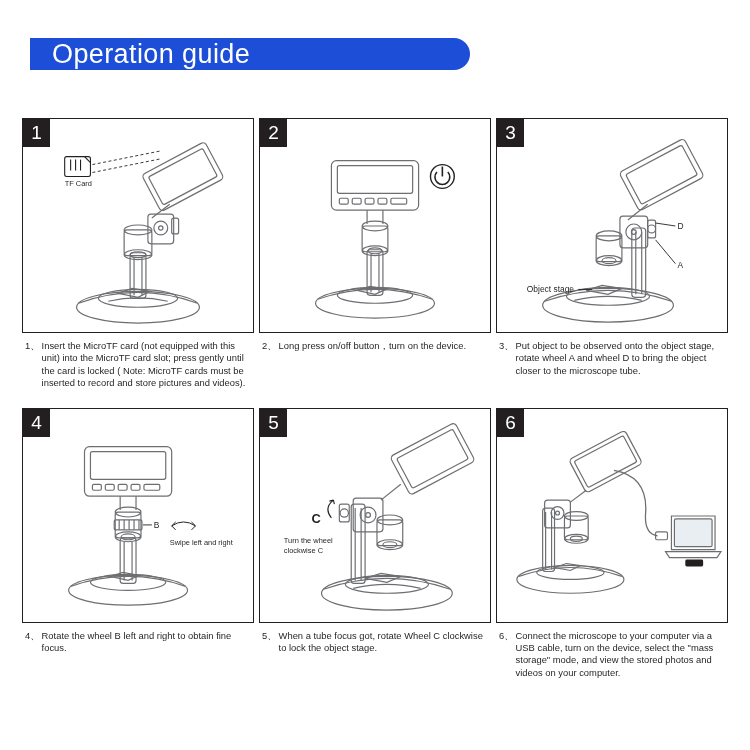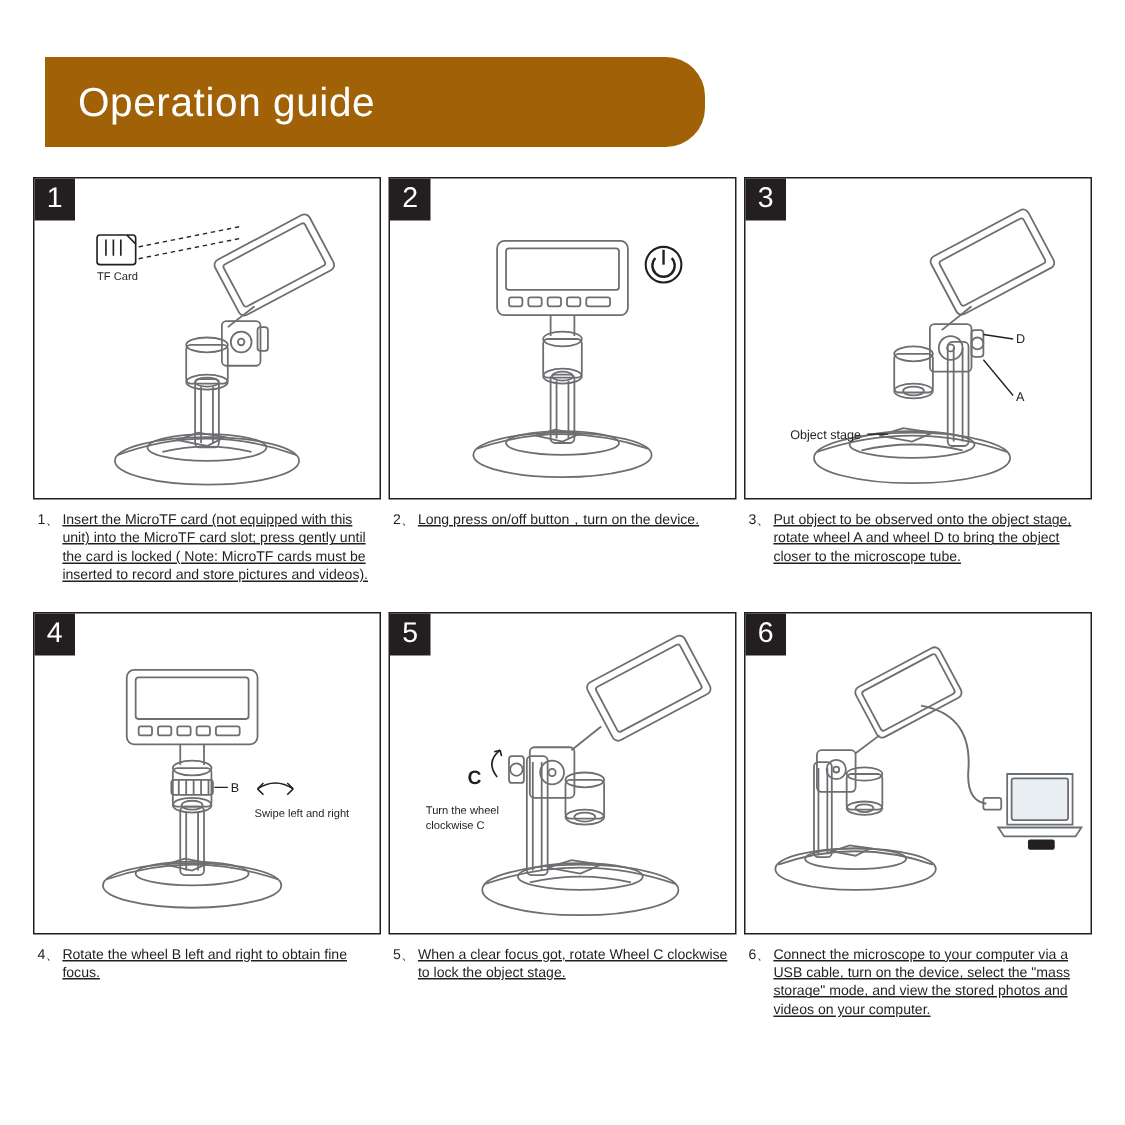--- a/index.html
+++ b/index.html
@@ -13,22 +13,22 @@
     position: relative;
     width: 750px; height: 750px;
     background: #fff;
     overflow: hidden;
   }
 
   
   .header {
     position: absolute;
     left: 30px; top: 38px;
-    width: 440px; height: 60px;
-    background: #a16207;
+    width: 440px; height: 32px;
+    background: #1d4ed8;
     border-radius: 0 26px 26px 0;
     display: flex;
     align-items: center;
   }
   .header-title {
     color: #ffffff;
     font-size: 27px;
     letter-spacing: 0.4px;
     padding-left: 22px;
     font-weight: normal;
@@ -69,21 +69,21 @@
   .caption {
     margin-top: 7px;
     font-size: 9.4px;
     line-height: 1.32;
     color: #231f20;
     padding-left: 3px;
     padding-right: 2px;
     display: flex;
   }
   .cap-num { margin-right: 2px; white-space: nowrap; }
-  .cap-txt { flex: 1; text-decoration: underline; }
+  .cap-txt { flex: 1; }
 
   
   .art { position: absolute; left: 0; top: 0; width: 100%; height: 100%; }
 
   .lbl { font-family: "Liberation Sans", sans-serif; fill: #231f20; }
 </style>
 </head>
 <body>
 
 <div class="page">
@@ -344,21 +344,21 @@
               <path d="M74 92 l-4 1 M74 92 l1 4"></path>
             </g>
             <text class="lbl" x="52" y="115" font-size="13" font-weight="bold">C</text>
             <text class="lbl" x="24" y="135" font-size="7.5">Turn the wheel</text>
             <text class="lbl" x="24" y="145" font-size="7.5">clockwise C</text>
           </svg>
           <div class="step-num">5</div>
         </div>
         <div class="caption">
           <span class="cap-num">5、</span>
-          <span class="cap-txt">When a clear focus got, rotate Wheel C clockwise to lock the object stage.</span>
+          <span class="cap-txt">When a tube focus got, rotate Wheel C clockwise to lock the object stage.</span>
         </div>
       </div>
 
       <div class="cell">
         <div class="panel">
           <svg class="art" viewBox="0 0 232 215">
             <g fill="none" stroke="#6d6e71" stroke-width="1.2">
 
               <ellipse cx="74" cy="172" rx="54" ry="14"></ellipse>
               <path d="M22 169 q52 -18 104 0"></path>

